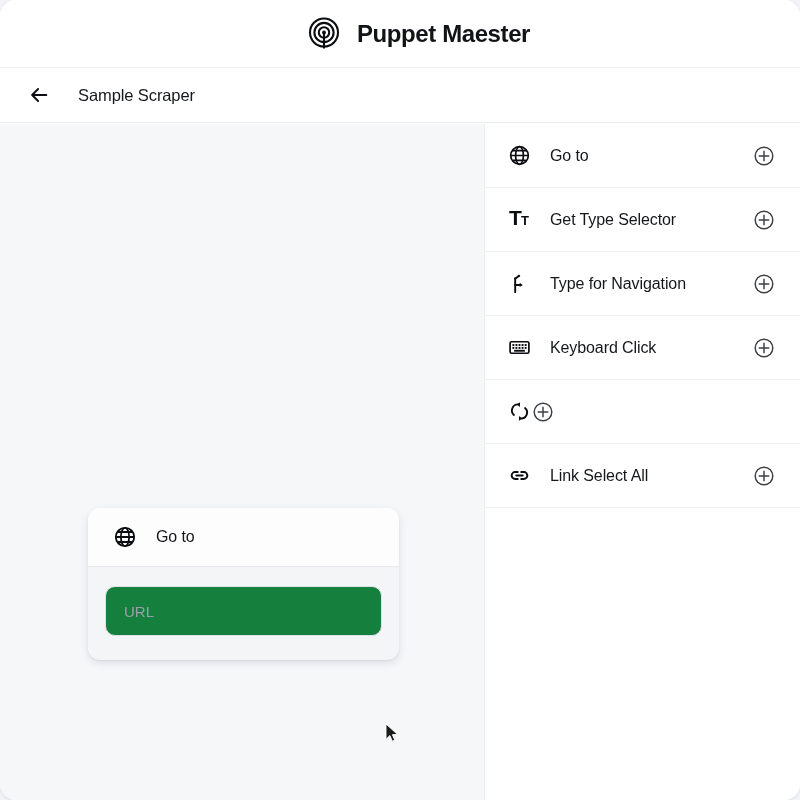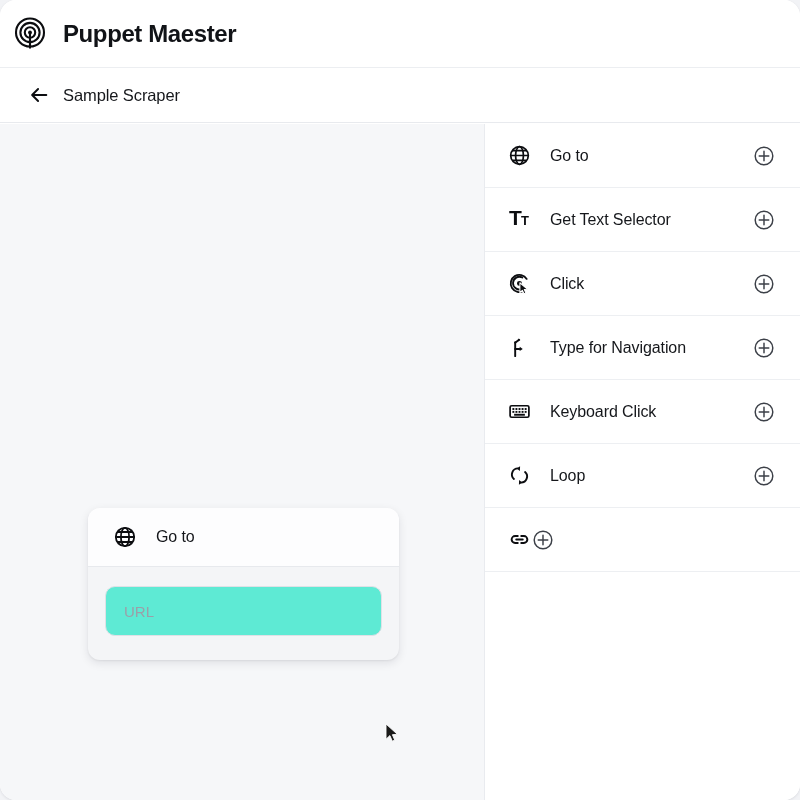--- a/index.html
+++ b/index.html
@@ -18,23 +18,24 @@
     border-radius: 16px;
     overflow: hidden;
     box-shadow: 0 1px 3px rgba(16,24,40,.10);
   }
 
   
   #titlebar {
     height: 68px;
     display: flex;
     align-items: center;
-    padding-left: 12px;
+    padding-left: 36px;
     background: #ffffff;
     border-bottom: 1px solid #eceef1;
+    justify-content: center;
   }
   #logo-icon { width: 36px; height: 36px; flex: 0 0 36px; }
   #app-title {
     margin-left: 15px;
     font-size: 24px;
     font-weight: 600;
     letter-spacing: -0.4px;
     color: #111317;
   }
 
@@ -46,21 +47,21 @@
     padding-left: 26px;
     background: #ffffff;
     border-bottom: 1px solid #e8eaee;
   }
   #back-button {
     width: 26px; height: 26px;
     display: flex; align-items: center; justify-content: center;
     cursor: pointer;
   }
   #script-name {
-    margin-left: 11px;
+    margin-left: 26px;
     font-size: 16.5px;
     font-weight: 400;
     color: #16181c;
     letter-spacing: -0.1px;
   }
 
   
   #body-split {
     position: absolute;
     top: 124px; left: 0;
@@ -102,21 +103,21 @@
     font-size: 16px;
     color: #15171b;
     letter-spacing: -0.1px;
   }
   .node-body { padding: 19px 17px 24px 17px; }
   .node-input {
     width: 100%;
     height: 50px;
     border: 1px solid #dfe1e6;
     border-radius: 10px;
-    background: #5eead4;
+    background: #15803d;
     padding: 0 18px;
     font-family: "Liberation Sans", sans-serif;
     font-size: 15px;
     color: #15171b;
     outline: none;
   }
   .node-input::placeholder { color: #9aa0a8; }
 
   
   #mouse-cursor {
@@ -245,46 +246,29 @@
             <path d="M12 6.8 V17.2 M6.8 12 H17.2" stroke="#3c4048" stroke-width="1.6" stroke-linecap="round"></path>
           </svg>
         </span>
       </div>
 
       <div class="action-row">
         <span class="action-icon tt-icon">
           <span class="tt-big">T</span>
             <span class="tt-small">T</span>
         </span>
-        <span class="action-label">Get Text Selector</span>
-        <span class="action-add">
-          <svg viewBox="0 0 24 24" width="22" height="22">
-            <circle cx="12" cy="12" r="9.6" fill="none" stroke="#3c4048" stroke-width="1.6"></circle>
-            <path d="M12 6.8 V17.2 M6.8 12 H17.2" stroke="#3c4048" stroke-width="1.6" stroke-linecap="round"></path>
-          </svg>
-        </span>
-      </div>
-
-      <div class="action-row">
-        <span class="action-icon">
-          <svg viewBox="0 0 24 24" width="23" height="23">
-            <path d="M19.5 7.2 A9 9 0 1 0 16.6 19.6" fill="none" stroke="#0c0d10" stroke-width="1.9" stroke-linecap="round"></path>
-            <path d="M15 5.8 A6.6 6.6 0 1 0 14.6 17.6" fill="none" stroke="#0c0d10" stroke-width="1.9" stroke-linecap="round"></path>
-            <circle cx="12" cy="12" r="2.6" fill="#0c0d10"></circle>
-            <path d="M12.4 11.2 L12.4 21.6 L15 19.1 L16.7 22.6 L18.6 21.8 L17 18.3 L20.5 18 Z" fill="#0c0d10" stroke="#ffffff" stroke-width="1.1" stroke-linejoin="round"></path>
-          </svg>
-        </span>
-        <span class="action-label">Click</span>
-        <span class="action-add">
-          <svg viewBox="0 0 24 24" width="22" height="22">
-            <circle cx="12" cy="12" r="9.6" fill="none" stroke="#3c4048" stroke-width="1.6"></circle>
-            <path d="M12 6.8 V17.2 M6.8 12 H17.2" stroke="#3c4048" stroke-width="1.6" stroke-linecap="round"></path>
-          </svg>
-        </span>
-      </div>
+        <span class="action-label">Get Type Selector</span>
+        <span class="action-add">
+          <svg viewBox="0 0 24 24" width="22" height="22">
+            <circle cx="12" cy="12" r="9.6" fill="none" stroke="#3c4048" stroke-width="1.6"></circle>
+            <path d="M12 6.8 V17.2 M6.8 12 H17.2" stroke="#3c4048" stroke-width="1.6" stroke-linecap="round"></path>
+          </svg>
+        </span>
+      </div>
+
 
       <div class="action-row">
         <span class="action-icon">
           <svg viewBox="0 0 24 24" width="23" height="23">
             <path d="M7.5 21 V6.5" fill="none" stroke="#0c0d10" stroke-width="2" stroke-linecap="round"></path>
             <path d="M7.5 7 L11.5 4" fill="none" stroke="#0c0d10" stroke-width="2" stroke-linecap="round"></path>
             <path d="M10.6 2.6 L13 4.1 L10.6 5.7 Z" fill="#0c0d10"></path>
             <path d="M7.5 13.5 H12" fill="none" stroke="#0c0d10" stroke-width="2" stroke-linecap="round"></path>
             <path d="M12.2 11.3 L15.4 13.5 L12.2 15.7 Z" fill="#0c0d10"></path>
           </svg>
@@ -329,39 +313,39 @@
 
       <div class="action-row">
         <span class="action-icon">
           <svg viewBox="0 0 24 24" width="23" height="23">
             <path d="M6.2 15.6 A6.3 6.3 0 0 1 10.4 4.6" fill="none" stroke="#0c0d10" stroke-width="2" stroke-linecap="round"></path>
             <path d="M17.8 8.4 A6.3 6.3 0 0 1 13.6 19.4" fill="none" stroke="#0c0d10" stroke-width="2" stroke-linecap="round"></path>
             <path d="M12.6 2.3 L9.1 4.8 L12.4 7.2 Z" fill="#0c0d10"></path>
             <path d="M11.4 21.7 L14.9 19.2 L11.6 16.8 Z" fill="#0c0d10"></path>
           </svg>
         </span>
-        <span class="action-label">Loop</span>
         <span class="action-add">
           <svg viewBox="0 0 24 24" width="22" height="22">
             <circle cx="12" cy="12" r="9.6" fill="none" stroke="#3c4048" stroke-width="1.6"></circle>
             <path d="M12 6.8 V17.2 M6.8 12 H17.2" stroke="#3c4048" stroke-width="1.6" stroke-linecap="round"></path>
           </svg>
         </span>
       </div>
 
       <div class="action-row">
         <span class="action-icon">
           <svg viewBox="0 0 24 24" width="23" height="23">
             <g fill="none" stroke="#0c0d10" stroke-width="2" stroke-linecap="round">
               <path d="M10.2 8.4 H7.4 A3.6 3.6 0 0 0 7.4 15.6 H10.2"></path>
               <path d="M13.8 8.4 H16.6 A3.6 3.6 0 0 1 16.6 15.6 H13.8"></path>
               <path d="M8.6 12 H15.4"></path>
             </g>
           </svg>
         </span>
+        <span class="action-label">Link Select All</span>
         <span class="action-add">
           <svg viewBox="0 0 24 24" width="22" height="22">
             <circle cx="12" cy="12" r="9.6" fill="none" stroke="#3c4048" stroke-width="1.6"></circle>
             <path d="M12 6.8 V17.2 M6.8 12 H17.2" stroke="#3c4048" stroke-width="1.6" stroke-linecap="round"></path>
           </svg>
         </span>
       </div>
 
     </div>
   </div>

